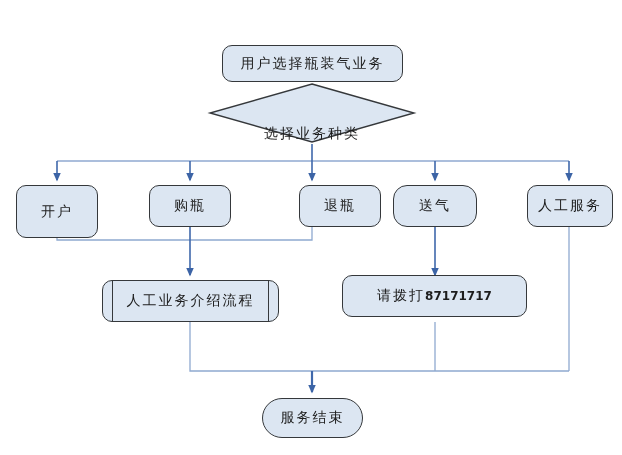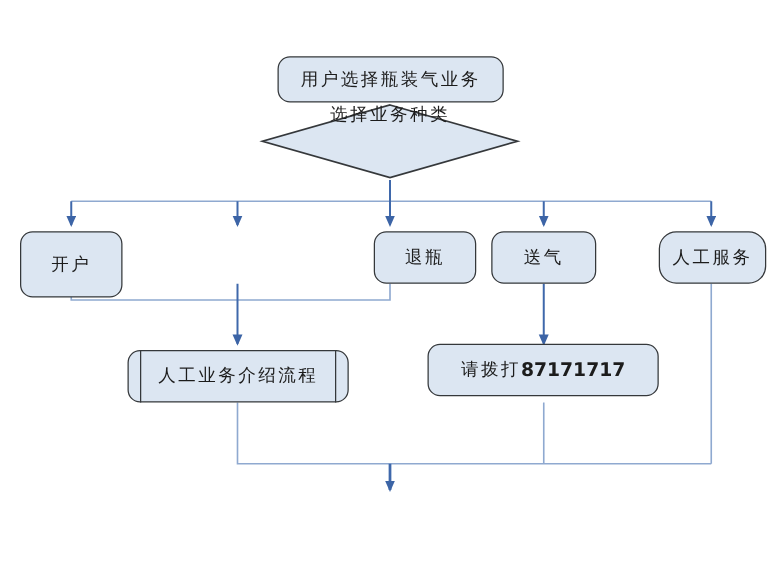--- a/index.html
+++ b/index.html
@@ -13,30 +13,30 @@
   .thick{stroke-width:2.2px;}
   .node{
     position:absolute;box-sizing:border-box;
     background:#dce6f2;border:1.4px solid #35383b;
     display:flex;align-items:center;justify-content:center;
     font-size:14px;letter-spacing:2px;white-space:nowrap;
   }
   .rounded{border-radius:10px;}
   .stadium{border-radius:20px;}
   .plain-label{
-    position:absolute;display:flex;align-items:flex-start;justify-content:center;
+    position:absolute;display:flex;align-items:flex-end;justify-content:center;
     font-size:14px;letter-spacing:2px;white-space:nowrap;
   }
   .sub-inner{
     position:absolute;left:9px;right:9px;top:-1px;bottom:-1px;
     border-left:1.4px solid #35383b;border-right:1.4px solid #35383b;
   }
   .num{
     font-family:"DejaVu Sans", sans-serif;font-weight:bold;
-    font-size:15px;letter-spacing:0;
+    font-size:12px;letter-spacing:0;
   }
 </style>
 </head>
 <body>
 
 <div class="stage">
 
   <svg class="wires" viewBox="0 0 622 455" aria-hidden="true">
     <defs>
       <marker id="ah" markerWidth="10" markerHeight="10" refX="7.5" refY="4" orient="auto" markerUnits="userSpaceOnUse">
@@ -71,34 +71,40 @@
     <span>用户选择瓶装气业务</span>
   </div>
 
   <div class="plain-label" style="left:210px;top:83px;width:204px;height:60px;">
     <span>选择业务种类</span>
   </div>
 
   <div class="node rounded" style="left:16px;top:185px;width:82px;height:53px;">
     <span>开户</span>
   </div>
+  <div class="node rounded" style="left:149px;top:185px;width:82px;height:42px;">
+    <span>购瓶</span>
+  </div>
   <div class="node rounded" style="left:271px;top:185px;width:82px;height:42px;margin-left:28px;">
     <span>退瓶</span>
   </div>
-  <div class="node rounded" style="left:393px;top:185px;width:84px;height:42px;">
+  <div class="node rounded" style="left:393px;top:185px;width:84px;height:42px;border-radius:14px;">
     <span>送气</span>
   </div>
-  <div class="node rounded" style="left:527px;top:185px;width:86px;height:42px;border-radius:14px;">
+  <div class="node rounded" style="left:527px;top:185px;width:86px;height:42px;">
     <span>人工服务</span>
   </div>
 
   <div class="node rounded" style="left:102px;top:280px;width:177px;height:42px;text-align:center;">
     <div class="sub-inner"></div>
     <span style="position:relative;">人工业务介绍流程</span>
   </div>
 
   <div class="node rounded" style="left:342px;top:275px;width:185px;height:42px;">
     <span>请拨打</span>
       <span class="num">87171717</span>
   </div>
 
+  <div class="node stadium" style="left:262px;top:398px;width:101px;height:40px;">
+    <span>服务结束</span>
+  </div>
 
 </div>
 
 </body></html>

